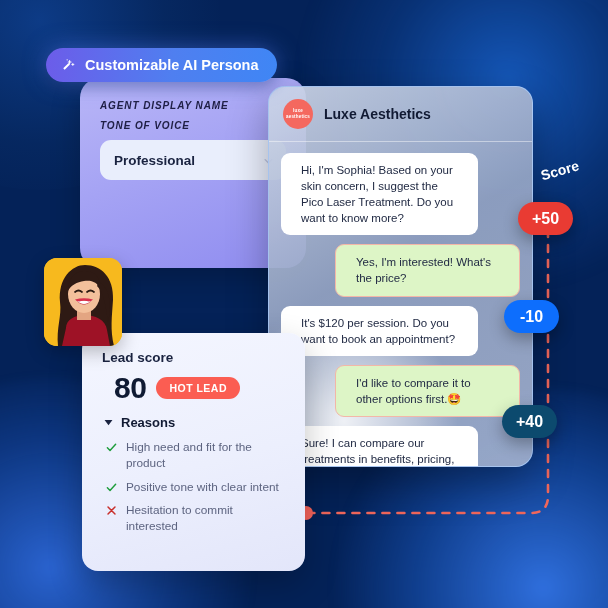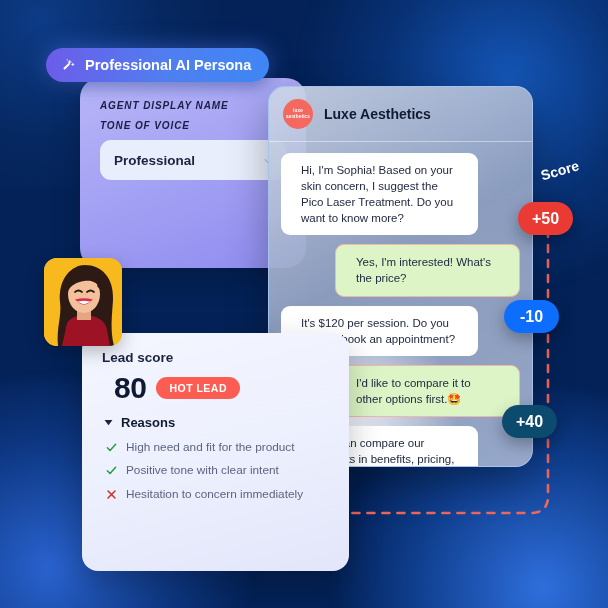--- a/index.html
+++ b/index.html
@@ -128,21 +128,21 @@
     background: #f7b91e;
     z-index: 7;
     box-shadow: 0 6px 18px rgba(0,0,0,0.25);
   }
   .avatar svg { display:block; width:100%; height:100%; }
 
   
   .lead-card {
     position: absolute;
     left: 82px; top: 333px;
-    width: 267px; height: 238px;
+    width: 223px; height: 238px;
     border-radius: 16px;
     background: linear-gradient(165deg, #f4f6ff 0%, #eceffd 55%, #e3e6fa 100%);
     box-shadow: 0 14px 34px rgba(0,0,0,0.24);
     padding: 17px 20px 0 20px;
     z-index: 6;
   }
   .lead-title {
     font-size: 13.5px; font-weight: 700; color: #1a2340;
     margin-bottom: 6px;
   }
@@ -287,21 +287,21 @@
     </div>
   </div>
 
   <div class="persona-pill">
     <svg class="wand-icon" viewBox="0 0 24 24">
       <path d="M13.5 8.5 L6 16 L8 18 L15.5 10.5 Z" fill="#ffffff"></path>
       <path d="M15 5 L15 9 M13 7 L17 7" stroke="#ffffff" stroke-width="1.5" stroke-linecap="round"></path>
       <path d="M19.5 9 L19.5 12 M18 10.5 L21 10.5" stroke="#ffffff" stroke-width="1.2" stroke-linecap="round"></path>
       <circle cx="11.5" cy="4" r="0.9" fill="#ffffff"></circle>
     </svg>
-    <span>Professional AI Persona</span>
+    <span>Customizable AI Persona</span>
   </div>
 
   <div class="avatar">
     <svg viewBox="0 0 78 88" preserveAspectRatio="xMidYMid slice">
       <rect x="0" y="0" width="78" height="88" fill="#f7b91e"></rect>
 
       <path d="M16 44 C14 20 28 7 41 7 C57 7 70 19 69 42 C68 58 66 72 70 88 L14 88 C12 70 18 58 16 44 Z" fill="#2e1a14"></path>
 
       <path d="M22 70 C22 62 31 57 40 57 C51 57 62 62 63 72 L66 88 L18 88 Z" fill="#9e1226"></path>
 
@@ -344,21 +344,21 @@
     <div class="reason">
       <svg class="mark" viewBox="0 0 12 12">
         <path d="M1.5 6.3 L4.4 9.2 L10.5 2.5" fill="none" stroke="#1f9d3c" stroke-width="1.6" stroke-linecap="round" stroke-linejoin="round"></path>
       </svg>
       <span class="txt">Positive tone with clear intent</span>
     </div>
     <div class="reason">
       <svg class="mark" viewBox="0 0 12 12">
         <path d="M2.2 2.2 L9.8 9.8 M9.8 2.2 L2.2 9.8" fill="none" stroke="#c9302c" stroke-width="1.6" stroke-linecap="round"></path>
       </svg>
-      <span class="txt">Hesitation to concern immediately</span>
+      <span class="txt">Hesitation to commit interested</span>
     </div>
   </div>
 
   <div class="chat-panel">
     <div class="chat-head">
       <div class="chat-logo">luxe aesthetics</div>
       <div class="chat-brand">Luxe Aesthetics</div>
     </div>
     <div class="chat-body">
       <div class="bubble bot">Hi, I'm Sophia! Based on your skin concern, I suggest the Pico Laser Treatment. Do you want to know more?</div>

